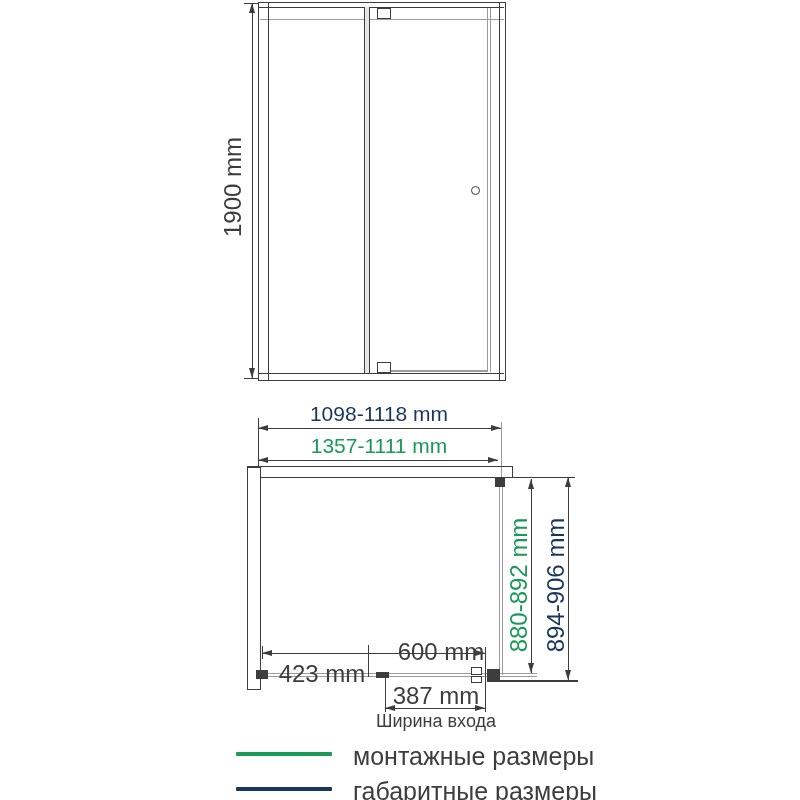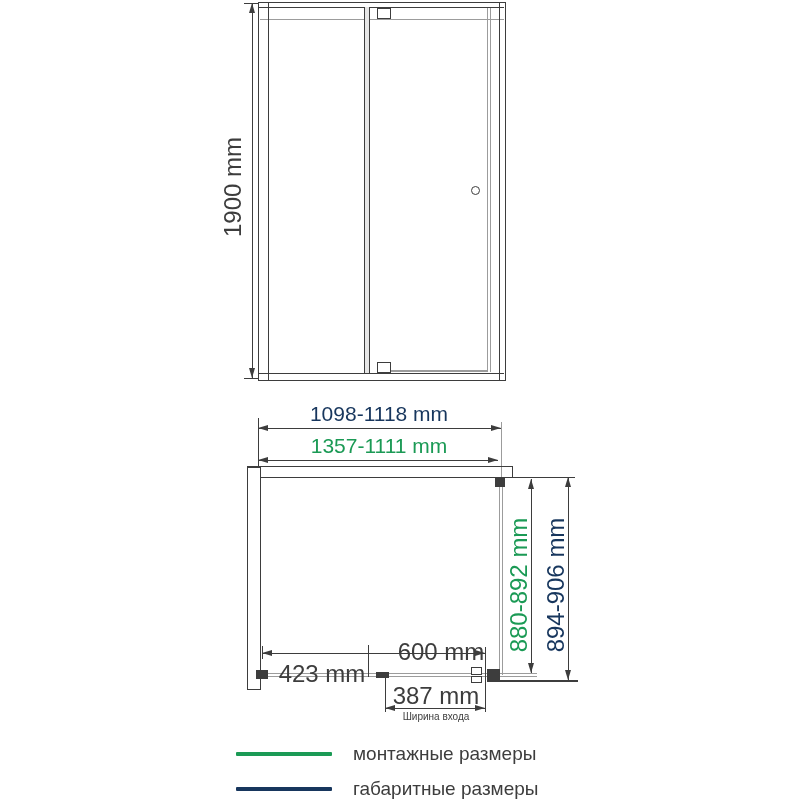--- a/index.html
+++ b/index.html
@@ -17,24 +17,24 @@
   
   .ar{position:absolute;width:0;height:0;}
   .ar.l{border-top:3px solid transparent;border-bottom:3px solid transparent;border-right:10px solid #3d3d3d;}
   .ar.r{border-top:3px solid transparent;border-bottom:3px solid transparent;border-left:10px solid #3d3d3d;}
   .ar.u{border-left:3px solid transparent;border-right:3px solid transparent;border-bottom:10px solid #3d3d3d;}
   .ar.d{border-left:3px solid transparent;border-right:3px solid transparent;border-top:10px solid #3d3d3d;}
   
   .lbl{position:absolute;white-space:nowrap;line-height:1;}
   .t-big{font-size:24px;}
   .t-mid{font-size:21px;}
-  .t-small{font-size:10px;}
+  .t-small{font-size:18px;}
   .center{transform:translateX(-50%);}
   .rot{transform:translate(-50%,-50%) rotate(-90deg);transform-origin:center center;}
-  .legend-label{font-size:19px;}
+  .legend-label{font-size:25px;}
   .swatch{position:absolute;height:4px;border-radius:1px;}
 </style>
 </head>
 <body>
 
 <div class="canvas">
 
   <div>
 
     <div class="hline" style="left:244px;top:3px;width:16px;"></div>

